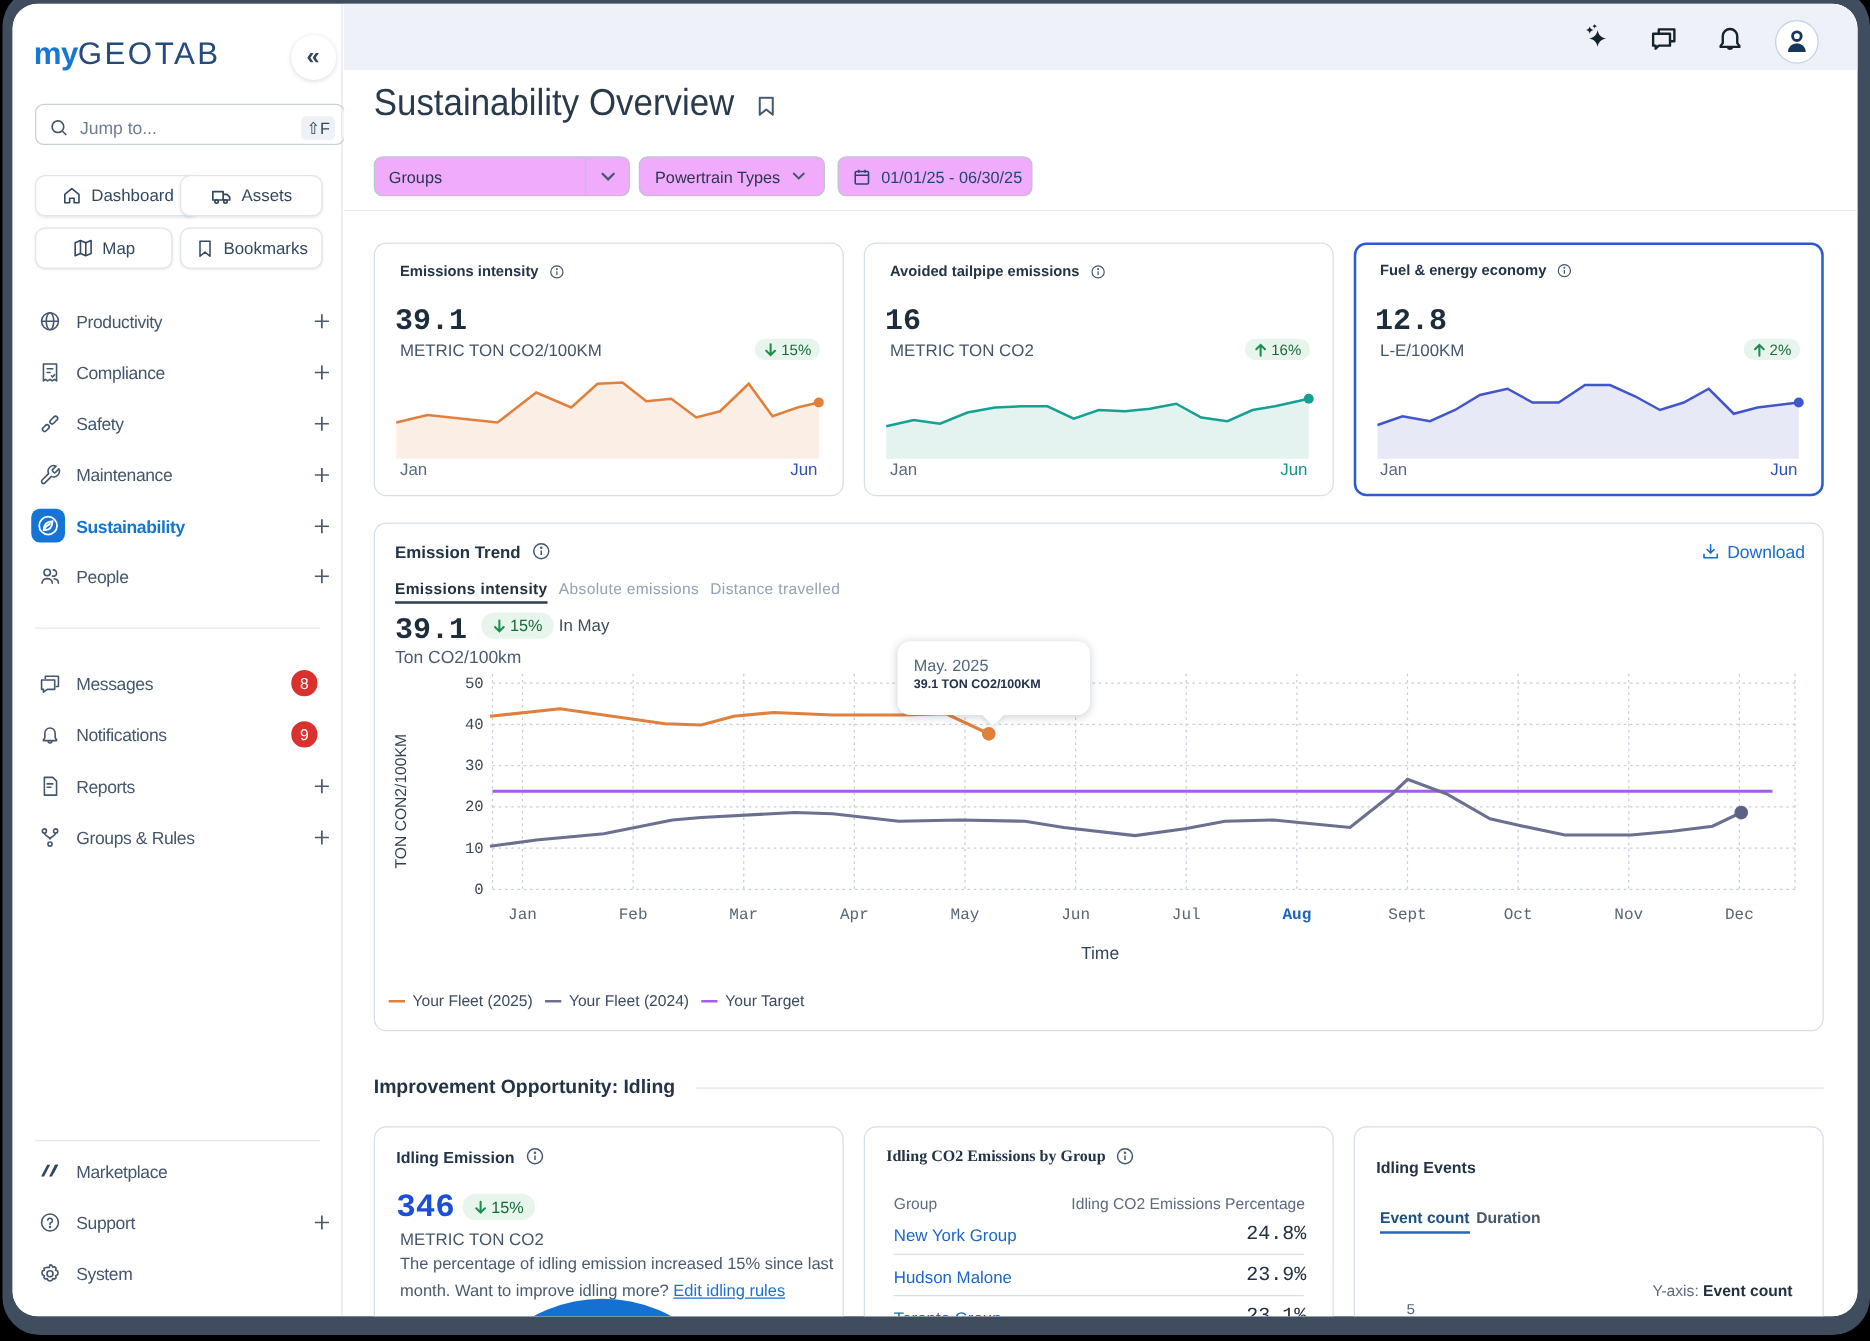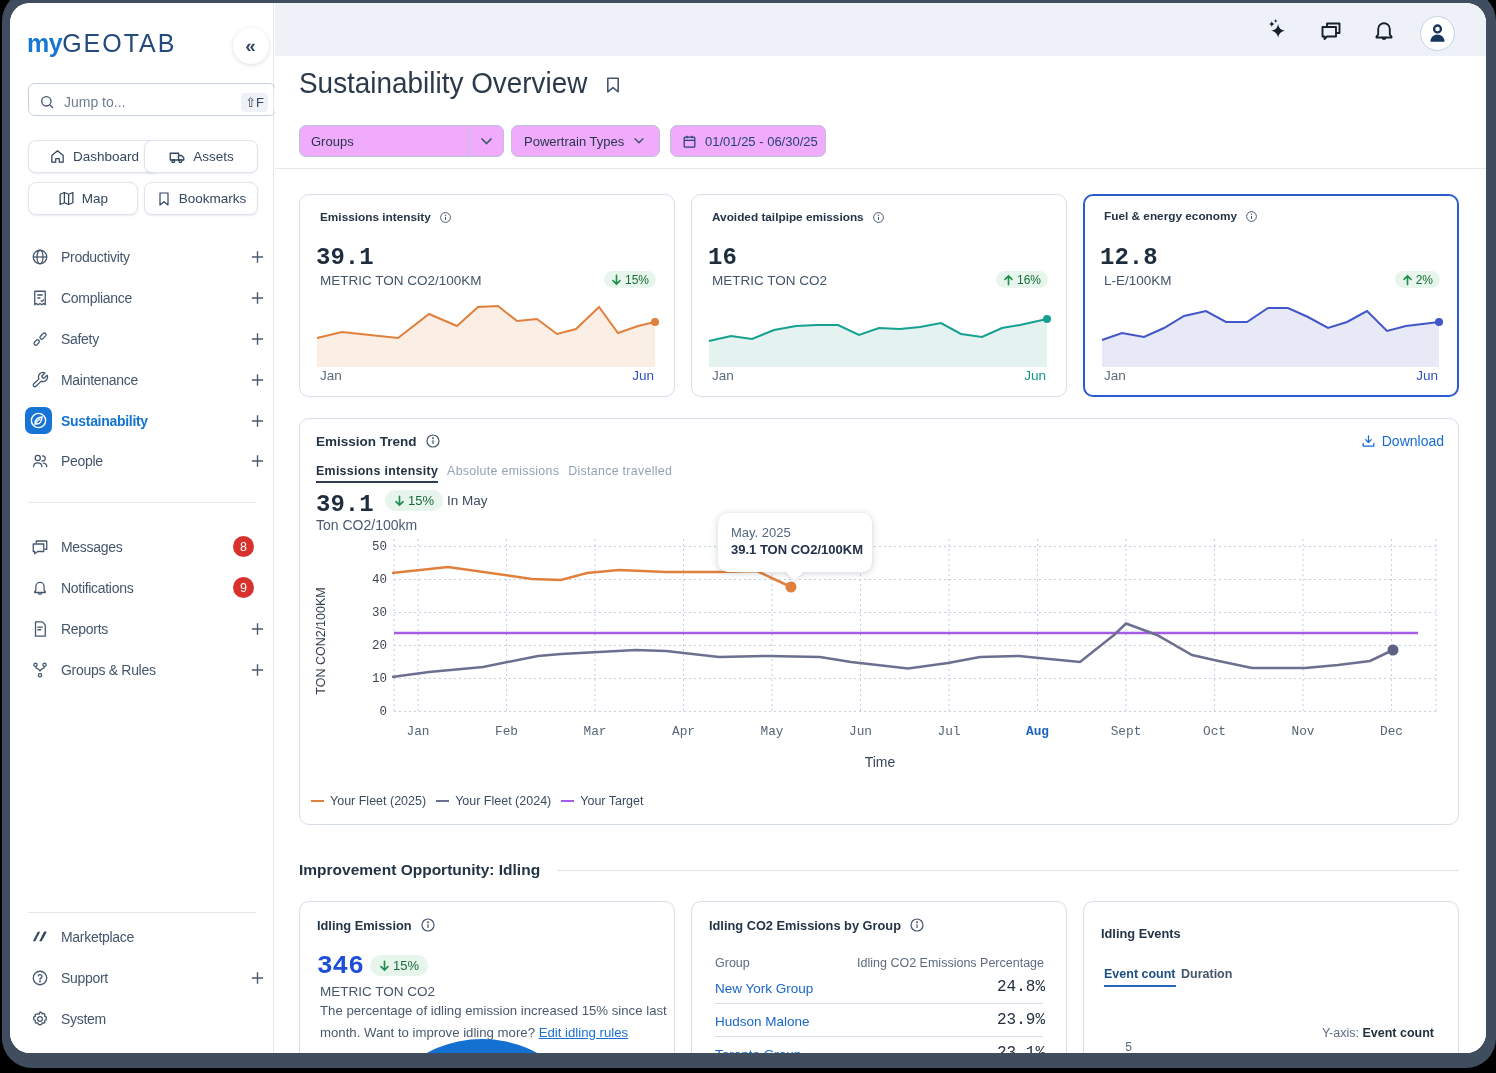--- a/index.html
+++ b/index.html
@@ -80,21 +80,21 @@
   .legend { position:absolute; left:11px; top:375px; display:flex; gap:10px; font-size:12.5px; color:#3c4c60; align-items:center;}
   .lg { display:flex; align-items:center; gap:6px; }
   .dash { width:13px; height:0; border-top:2.5px solid; }
   .timelbl { position:absolute; left:0; width:1160px; top:335px; text-align:center; font-size:14px; color:#36465a;}
   
   .tip { position:absolute; left:418px; top:94px; width:154px; height:59px; background:#fff; border-radius:10px;
     box-shadow:0 1px 7px rgba(50,70,100,.25); }
   .tip:after { content:""; position:absolute; left:70px; bottom:-6px; width:13px; height:13px; background:#fff;
     transform:rotate(45deg); box-shadow:2px 2px 3px rgba(50,70,100,.10);}
   .tip .t1 { position:absolute; left:13px; top:12px; font-size:13px; color:#53677f;}
-  .tip .t2 { position:absolute; left:13px; top:29px; font-size:13px; color:#22304a; font-weight:bold; white-space:nowrap;text-align:right;}
+  .tip .t2 { position:absolute; left:13px; top:29px; font-size:10px; color:#22304a; font-weight:bold; white-space:nowrap;text-align:right;}
   
   .sect { position:absolute; left:24px; top:858px; font-size:15.5px; font-weight:bold; color:#243447; }
   .secthr { position:absolute; left:282px; top:867px; right:27px; border-top:1px solid #dfe4ea;}
   .bcard { top:898px; height:190px; }
   .btitle { position:absolute; left:17px; top:24px; font-size:12.8px; font-weight:bold; color:#243447;
     display:flex; align-items:center; gap:8px;}
   .mono { font-family:"Liberation Mono", monospace; }
 </style>
 </head>
 <body>
@@ -497,21 +497,21 @@
       </div>
       <div class="mono" style="position:absolute;left:17px;top:49px;font-size:26px;font-weight:bold;color:#1d4ed8;">346</div>
       <div class="pill" style="position:absolute;left:70px;top:53px;height:21px;border-radius:10.5px;font-size:13px;padding:0 9px;"><svg width="11" height="12" viewBox="0 0 12 13" fill="none" stroke="#1d8e4b" stroke-width="1.8" stroke-linecap="round">
             <path d="M6 1.5v9M2.2 7.2L6 11l3.8-3.8"></path>
           </svg> 15%</div>
       <div style="position:absolute;left:20px;top:82px;font-size:13.5px;color:#44556a;">METRIC TON CO2</div>
       <div style="position:absolute;left:20px;top:98px;width:380px;font-size:13.2px;line-height:22px;color:#4a5a6e;">The percentage of idling emission increased 15% since last<br>month. Want to improve idling more? <a style="color:#1b6ed6;text-decoration:underline;">Edit idling rules</a></div>
       <div style="position:absolute;left:66px;top:137px;width:232px;height:232px;border-radius:50%;background:#1470d1;"></div>
     </div>
     <div class="card bcard" style="left:416px;width:376px;" id="bcard2">
-      <div class="btitle" style="top:15px;">Idling CO2 Emissions by Group
+      <div class="btitle" style="top:15px;font-family:Liberation Serif, serif;">Idling CO2 Emissions by Group
         <svg width="16" height="16" viewBox="0 0 24 24" fill="none" stroke="#44566c" stroke-width="1.8">
             <circle cx="12" cy="12" r="9"></circle>
             <line x1="12" y1="11" x2="12" y2="16.5"></line>
             <circle cx="12" cy="7.8" r="0.6" fill="#44566c"></circle>
           </svg>
       </div>
       <div style="position:absolute;left:23px;top:54px;font-size:12.5px;color:#5d6b80;">Group</div>
       <div style="position:absolute;right:22px;top:54px;font-size:12.5px;color:#5d6b80;">Idling CO2 Emissions Percentage</div>
       <div style="position:absolute;left:23px;top:79px;font-size:13.5px;color:#1a66c9;">New York Group</div>
       <div class="mono" style="position:absolute;right:21px;top:76px;font-size:16px;color:#22303f;">24.8%</div>

